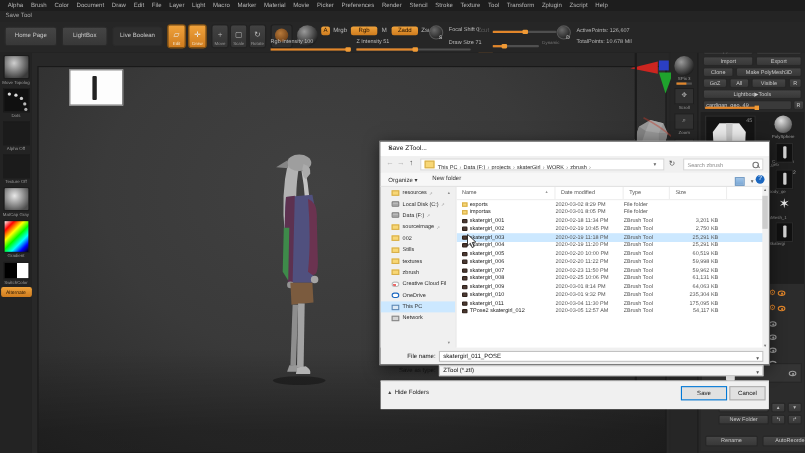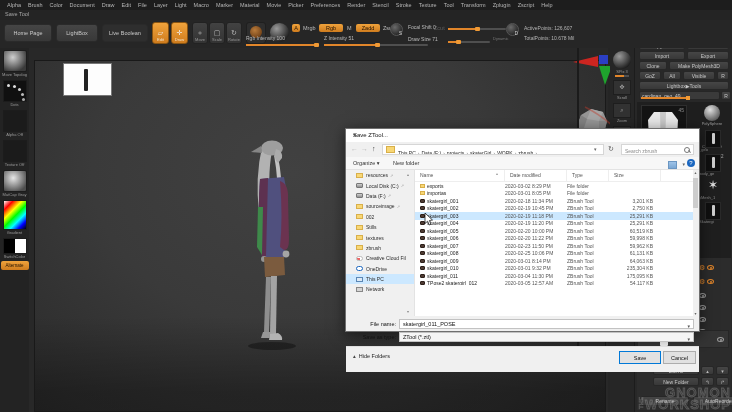--- a/index.html
+++ b/index.html
@@ -504,25 +504,20 @@
     <div class="sbtn" style="left:18px;top:366px;width:46px;">List All</div>
     <div class="arr-btn" style="left:66px;top:366px;">▴</div>
     <div class="arr-btn" style="left:81px;top:366px;">▾</div>
     <div class="sbtn" style="left:18px;top:377px;width:46px;">New Folder</div>
     <div class="arr-btn" style="left:66px;top:377px;">↰</div>
     <div class="arr-btn" style="left:81px;top:377px;">↱</div>
     <div class="sbtn" style="left:6px;top:396px;width:48px;height:10px;">Rename</div>
     <div class="sbtn" style="left:58px;top:396px;width:52px;height:10px;">AutoReorder</div>
   </div>
 
-  <div id="watermark">
-    <span id="wm-the">THE</span>
-    <div>GNOMON</div>
-    <div>WORKSHOP</div>
-  </div>
 
   <div id="dialog">
     <div id="dlg-title">
       <span>Save ZTool...</span>
       <span id="dlg-close">×</span>
     </div>
     <div id="addr-row">
       <span class="nav-arrow" style="left:5px;">←</span>
       <span class="nav-arrow" style="left:15px;">→</span>
       <span class="nav-arrow" id="up-arrow" style="left:26px;">↑</span>

